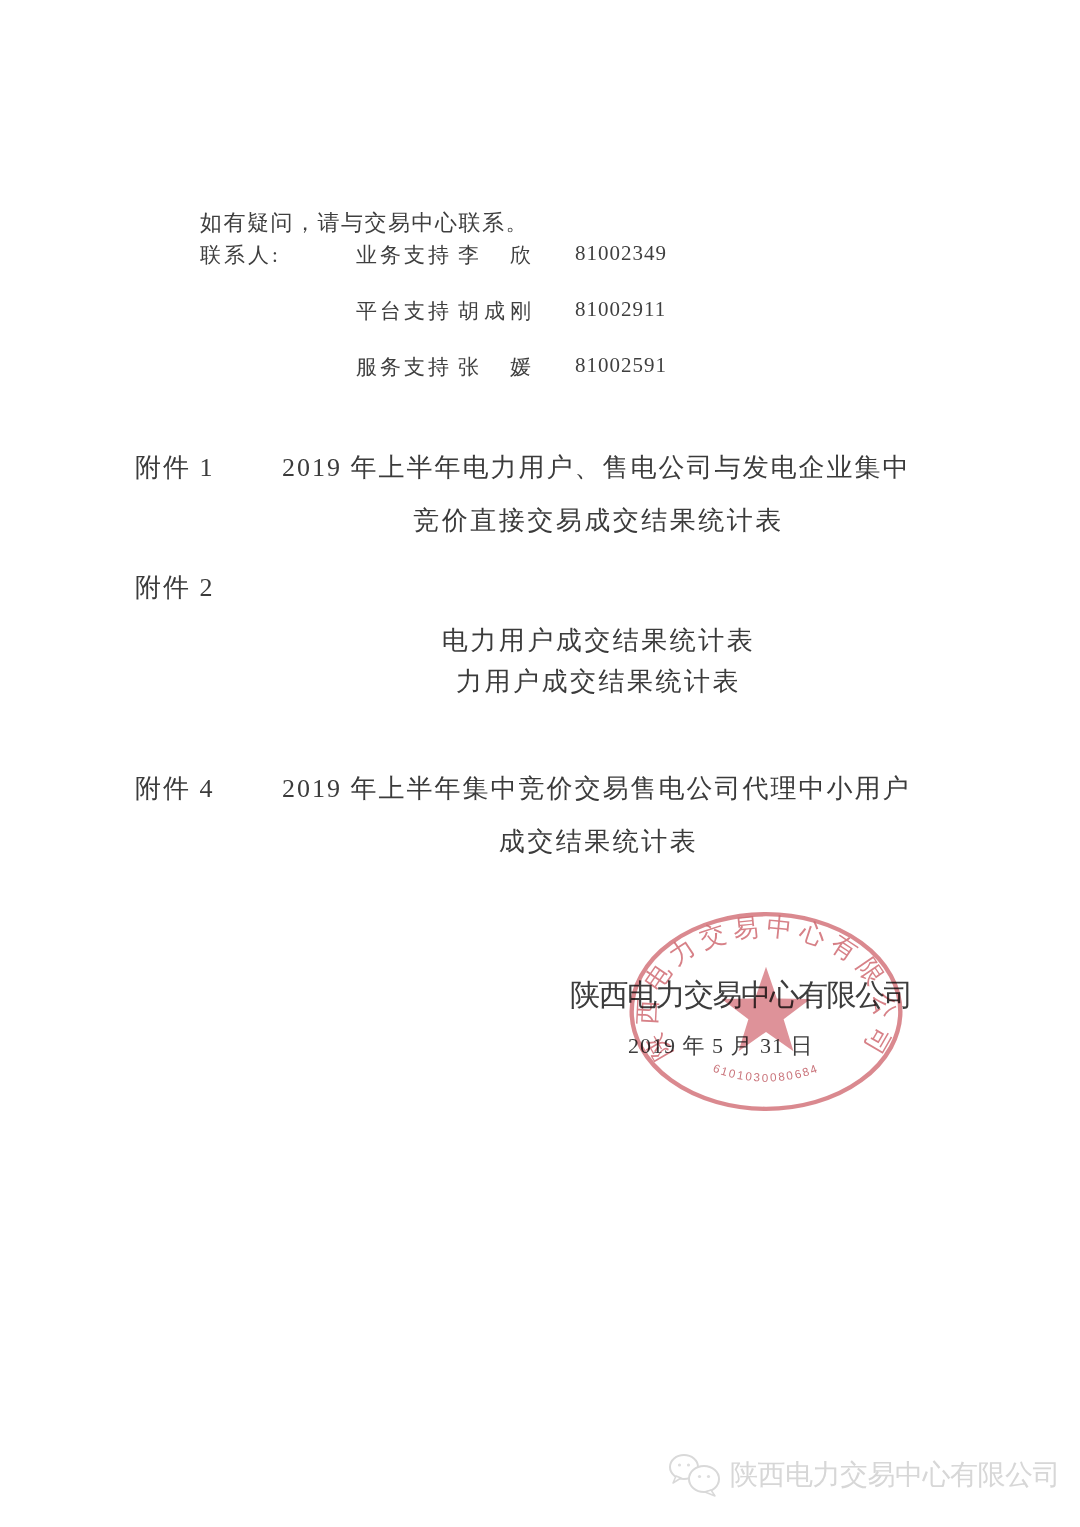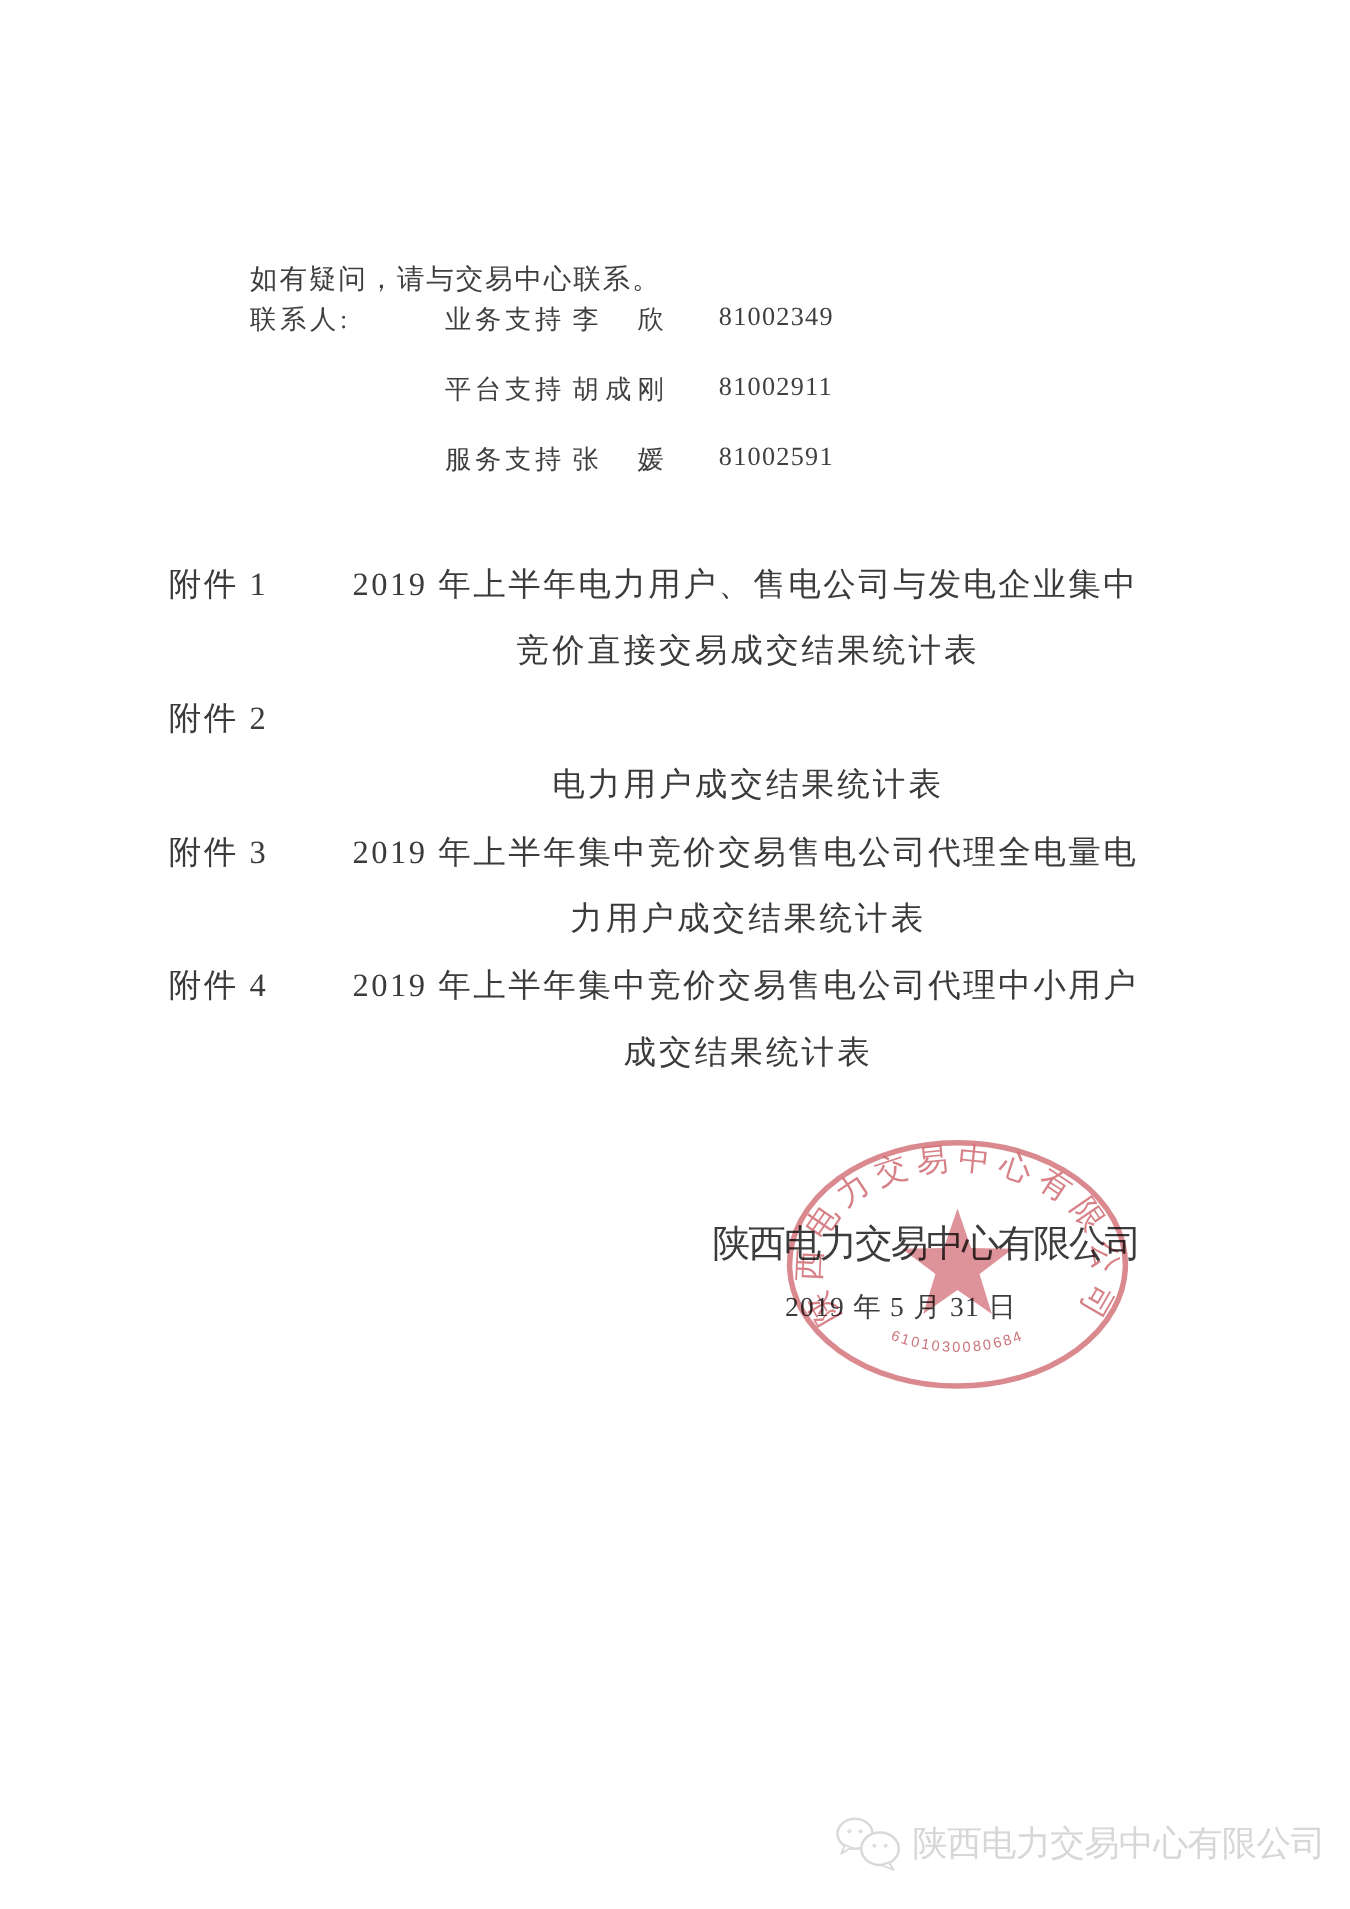--- a/index.html
+++ b/index.html
@@ -19,21 +19,21 @@
   }
   
   .contact-row{left:0;width:1080px;height:32px;font-size:21px;}
   .row1{top:241px}.row2{top:297px}.row3{top:353px}
   .c-label{position:absolute;left:200px;letter-spacing:3px;white-space:pre;}
   .c-role{position:absolute;left:316px;letter-spacing:3px;white-space:pre;margin-left:40px;}
   .c-name{position:absolute;left:458px;letter-spacing:5px;white-space:pre;}
   .c-phone{position:absolute;left:575px;letter-spacing:1px;white-space:pre;}
   
   .attachment{left:135px;width:810px;font-size:26px;color:#3b3b3b;}
-  .a1{top:450px}.a2{top:557px}.a3{top:664px}.a4{top:771px}
+  .a1{top:450px}.a2{top:570px}.a3{top:664px}.a4{top:771px}
   .att-line1{display:flex;height:53px;align-items:flex-start;}
   .att-label{width:115px;flex:0 0 115px;letter-spacing:2px;white-space:pre;}
   .att-text{letter-spacing:2px;white-space:pre;margin-left:32px;}
   .att-line2{margin-left:117px;height:53px;letter-spacing:2.5px;white-space:pre;text-align:center;}
   
   .sig-company{left:570px;top:975px;font-size:30px;letter-spacing:-1.5px;color:#3c3c3c;white-space:pre;z-index:2;}
   .sig-date{left:628px;top:1031px;font-size:22px;letter-spacing:1px;color:#3c3c3c;white-space:pre;z-index:2;}
   
   .seal{left:620px;top:908px;width:292px;height:208px;z-index:3;mix-blend-mode:multiply;opacity:.88;}
   
@@ -75,24 +75,20 @@
     </div>
     <div class="att-line2">竞价直接交易成交结果统计表</div>
   </div>
   <div class="abs attachment a2">
     <div class="att-line1">
       <span class="att-label">附件 2</span>
     </div>
     <div class="att-line2">电力用户成交结果统计表</div>
   </div>
   <div class="abs attachment a3">
-    <div class="att-line1">
-      <span class="att-label">附件 3</span>
-      <span class="att-text">2019 年上半年集中竞价交易售电公司代理全电量电</span>
-    </div>
     <div class="att-line2">力用户成交结果统计表</div>
   </div>
   <div class="abs attachment a4">
     <div class="att-line1">
       <span class="att-label">附件 4</span>
       <span class="att-text">2019 年上半年集中竞价交易售电公司代理中小用户</span>
     </div>
     <div class="att-line2">成交结果统计表</div>
   </div>
 

